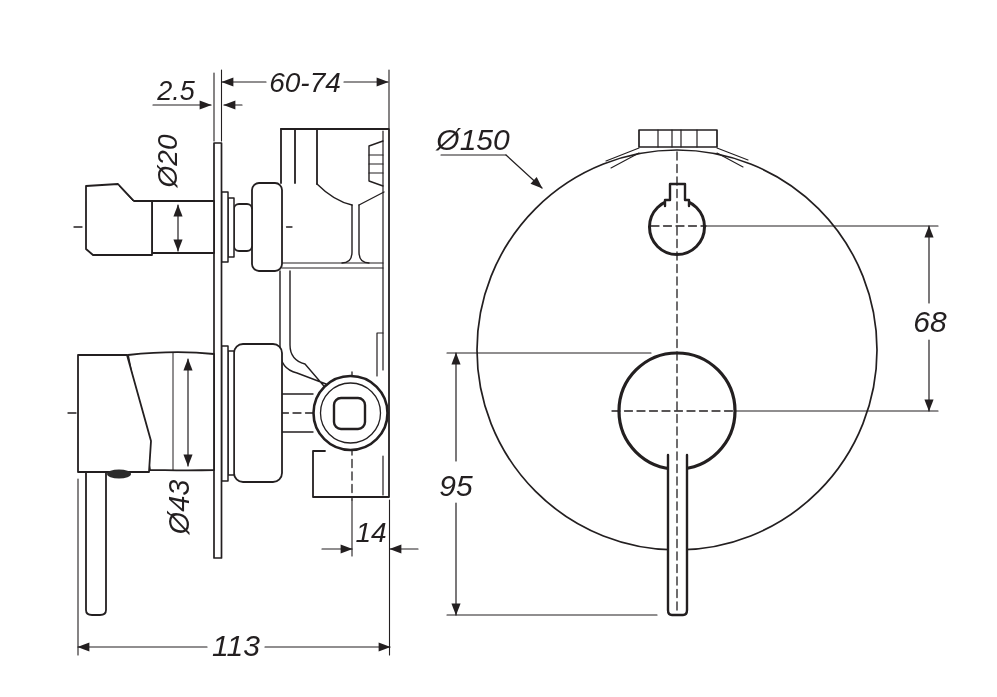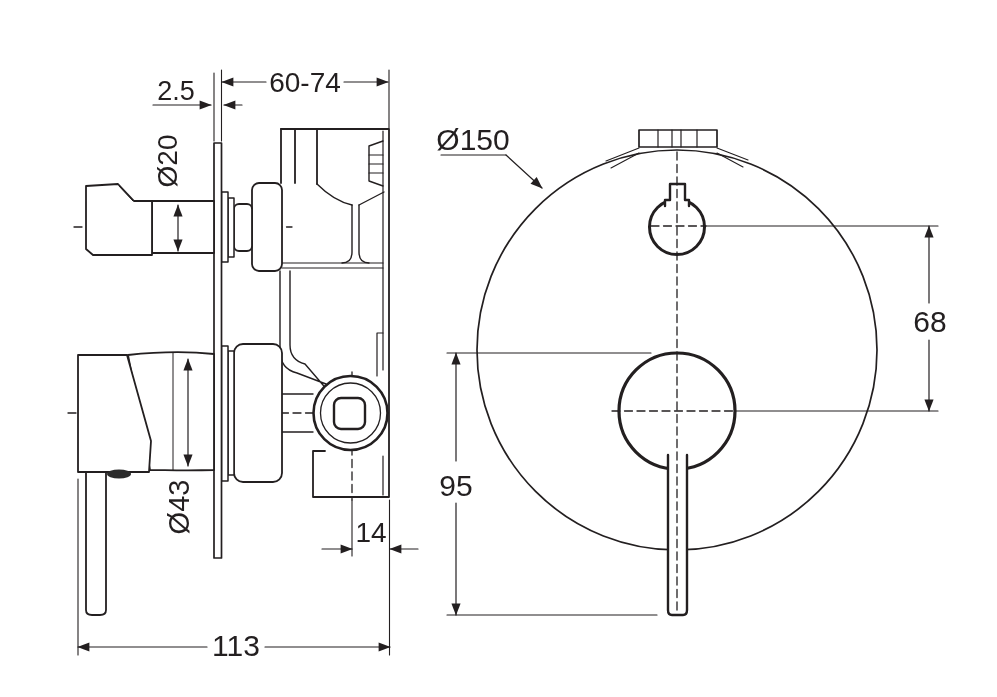--- a/index.html
+++ b/index.html
@@ -1,16 +1,16 @@
 <!DOCTYPE html>
 <html><head>
 <meta charset="utf-8">
 <style>
   html,body{margin:0;padding:0;background:#fff;}
-  #stage{position:relative;width:997px;height:697px;background:#fff;overflow:hidden;}
+  #stage{position:relative;width:997px;height:697px;background:#fff;overflow:hidden;font-style:italic;}
   svg{display:block;}
   text{font-family:"Liberation Sans",sans-serif;fill:#231f20;}
 </style>
 </head>
 <body>
 
 <div id="stage">
 <svg width="997" height="697" viewBox="0 0 997 697">
   <defs>
     <marker id="ah" viewBox="0 0 10 10" refX="9.5" refY="5" markerWidth="14" markerHeight="10" orient="auto-start-reverse">

